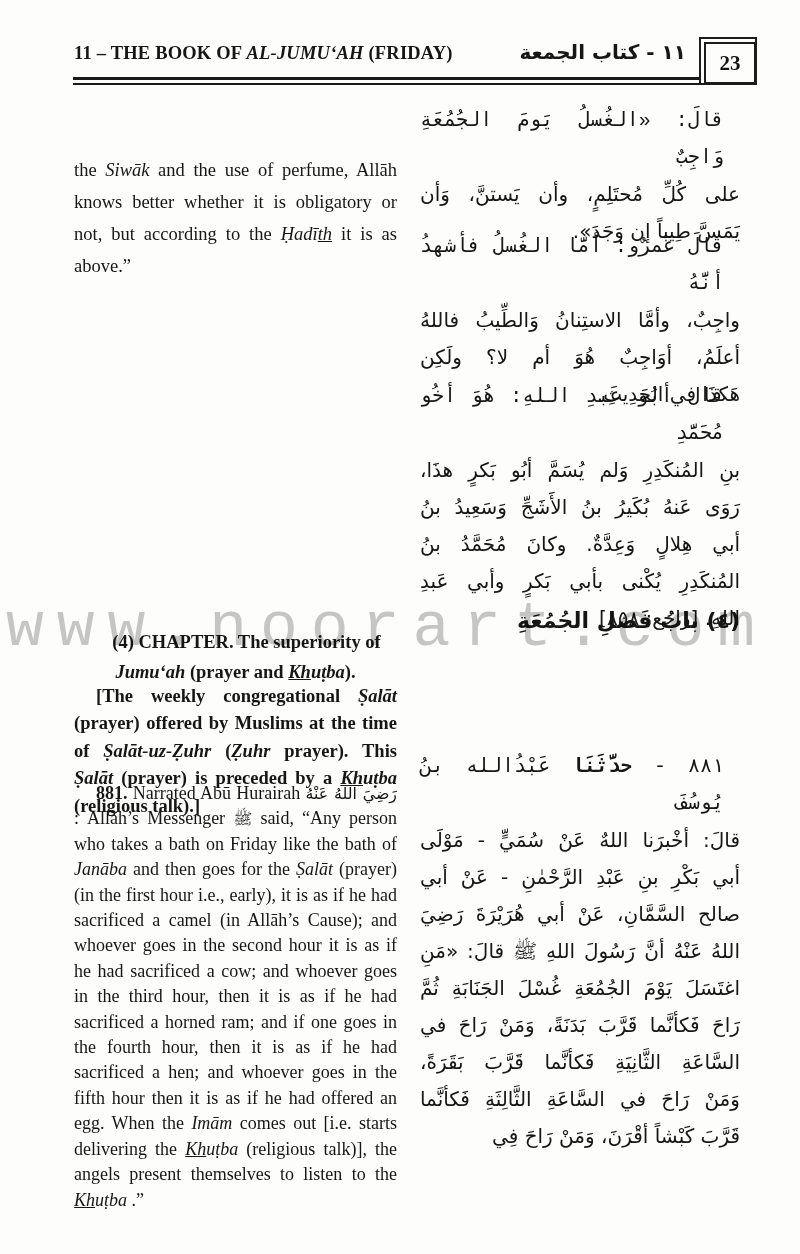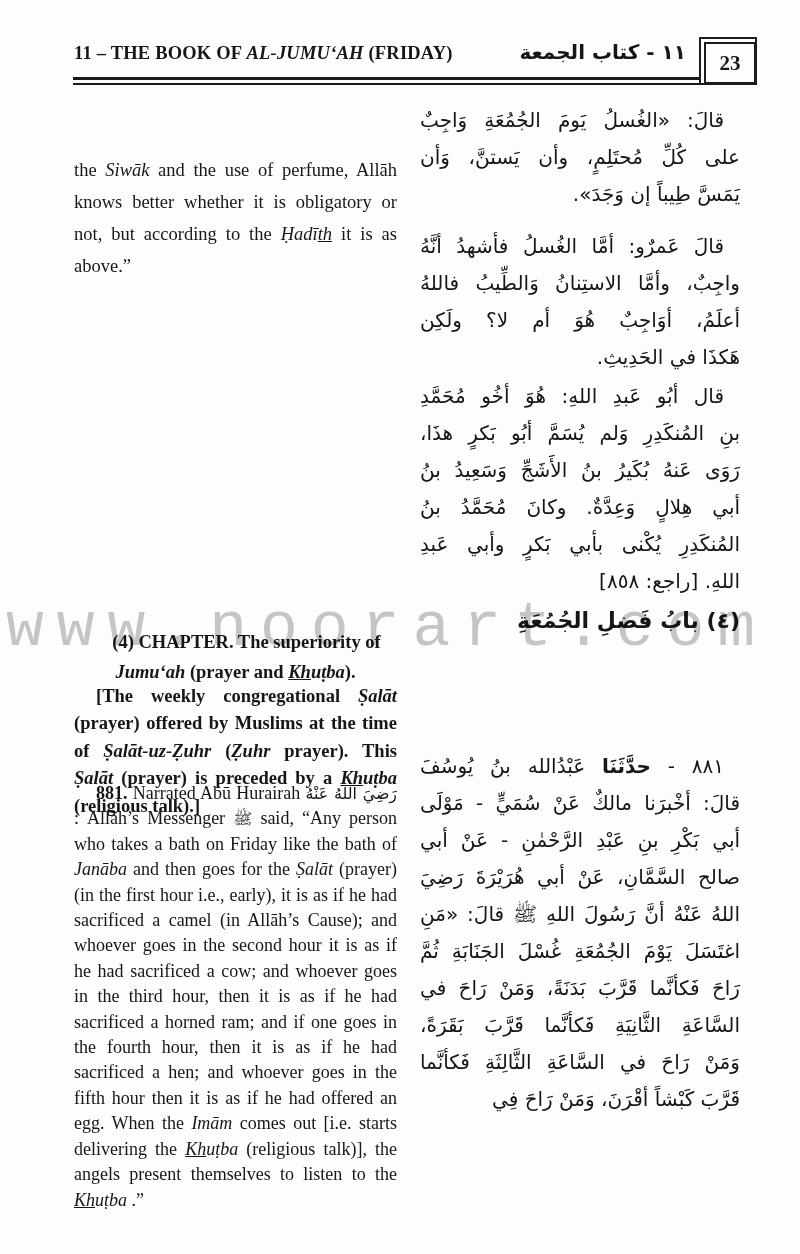--- a/index.html
+++ b/index.html
@@ -27,21 +27,21 @@
   #en-hadith{top:763px;font-size:18px;line-height:25.4px;}
   .ti{text-indent:22px;}
   .it{font-style:italic;}
   .bd{font-weight:bold;}
   .u{text-decoration:underline;}
   .arab{font-family:"DejaVu Sans",sans-serif;font-size:.88em;}
   
   .ar-block{position:absolute;left:420px;width:320px;direction:rtl;font-family:"DejaVu Sans",sans-serif;z-index:1;}
   .ar-block .line{font-size:20px;line-height:37px;text-align:justify;text-align-last:justify;}
   .ar-block .line:last-child{text-align-last:right;}
-  .ar-block.indent .line:first-child{padding-right:16px;}
+  .ar-block.indent .line:first-child{padding-right:16px;font-family:Liberation Mono, monospace;}
   #ar-b1{top:102px;}
   #ar-b2{top:228px;}
   #ar-b3{top:378px;}
   #ar-chapter{top:601px;font-size:22px;font-weight:bold;text-align:right;line-height:40px;}
   #ar-hadith{top:748px;}
 </style>
 </head>
 <body>
 
 <div class="page">
@@ -75,21 +75,21 @@
       <div class="line">قال أبُو عَبدِ اللهِ: هُوَ أخُو مُحَمَّدِ</div>
       <div class="line">بنِ المُنكَدِرِ وَلم يُسَمَّ أبُو بَكرٍ هذَا،</div>
       <div class="line">رَوَى عَنهُ بُكَيرُ بنُ الأَشَجِّ وَسَعِيدُ بنُ</div>
       <div class="line">أبي هِلالٍ وَعِدَّةٌ. وكانَ مُحَمَّدُ بنُ</div>
       <div class="line">المُنكَدِرِ يُكْنى بأبي بَكرٍ وأبي عَبدِ</div>
       <div class="line">اللهِ. [راجع: ٨٥٨]</div>
     </div>
   <div class="ar-block" id="ar-chapter">(٤) بابُ فَضلِ الجُمُعَةِ</div>
   <div class="ar-block indent" id="ar-hadith">
       <div class="line"><span>٨٨١ - </span><span class="bd">حدَّثَنَا</span><span> عَبْدُالله بنُ يُوسُفَ</span></div>
-      <div class="line">قالَ: أخْبرَنا مالكٌ عَنْ سُمَيٍّ - مَوْلَى</div>
+      <div class="line">قالَ: أخْبرَنا اللهٌ عَنْ سُمَيٍّ - مَوْلَى</div>
       <div class="line">أبي بَكْرِ بنِ عَبْدِ الرَّحْمٰنِ - عَنْ أبي</div>
       <div class="line">صالح السَّمَّانِ، عَنْ أبي هُرَيْرَةَ رَضِيَ</div>
       <div class="line">اللهُ عَنْهُ أنَّ رَسُولَ اللهِ ﷺ قالَ: «مَنِ</div>
       <div class="line">اغتَسَلَ يَوْمَ الجُمُعَةِ غُسْلَ الجَنَابَةِ ثُمَّ</div>
       <div class="line">رَاحَ فَكأنَّما قَرَّبَ بَدَنَةً، وَمَنْ رَاحَ في</div>
       <div class="line">السَّاعَةِ الثَّانِيَةِ فَكأنَّما قَرَّبَ بَقَرَةً،</div>
       <div class="line">وَمَنْ رَاحَ في السَّاعَةِ الثَّالِثَةِ فَكأنَّما</div>
       <div class="line">قَرَّبَ كَبْشاً أقْرَنَ، وَمَنْ رَاحَ فِي</div>
     </div>
 

